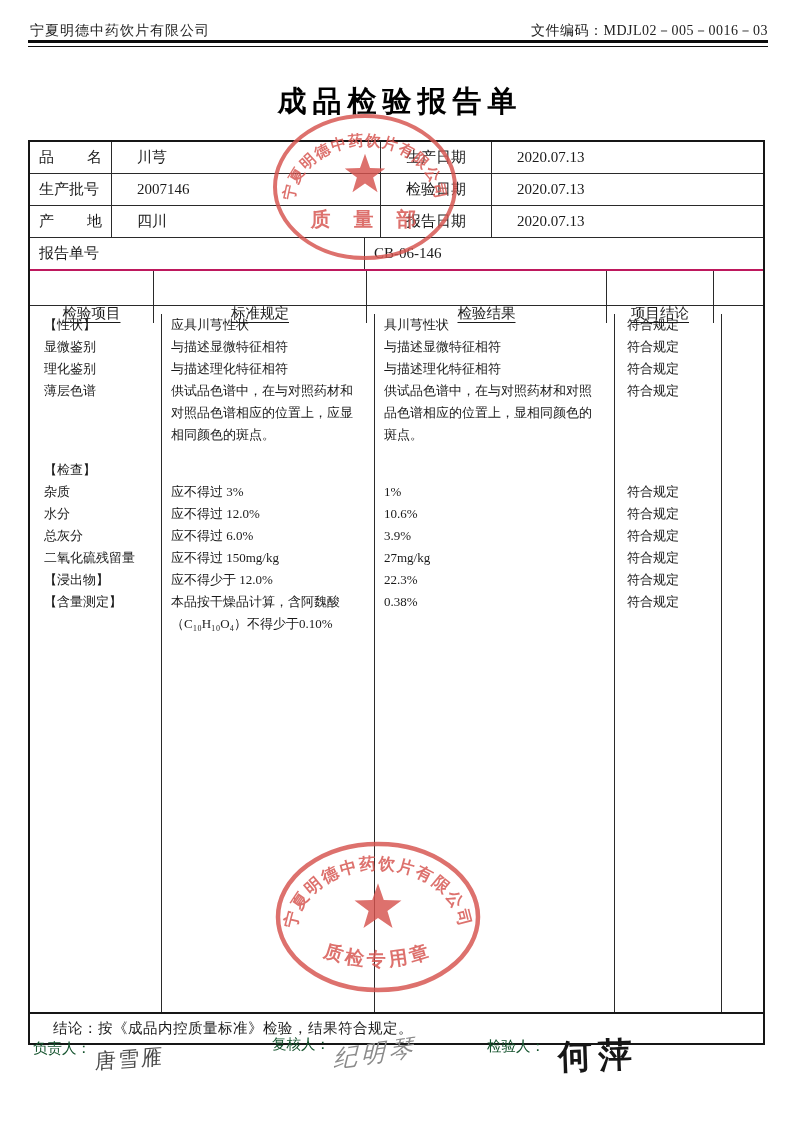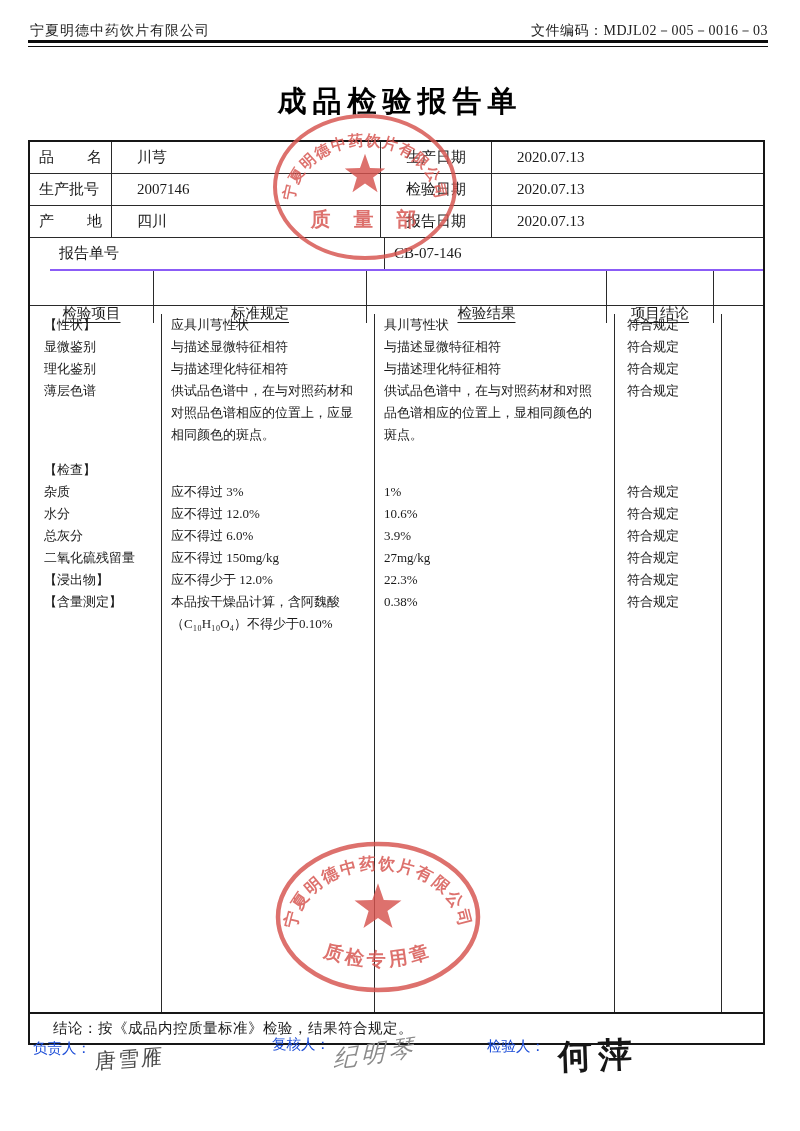--- a/index.html
+++ b/index.html
@@ -18,21 +18,21 @@
   
   .doc-title{left:0;top:82px;width:800px;text-align:center;font-size:29px;font-weight:bold;letter-spacing:6px;color:#000;}
 
   
   .report-table{left:28px;top:140px;width:737px;border:2px solid #161616;box-sizing:border-box;background:transparent;}
   .info-row{display:grid;grid-template-columns:82px 253px 95px 1fr;height:31px;border-bottom:1px solid #2a2a2a;gap:16px;}
   .info-row:last-of-type{border-bottom:none;}
   .info-cell{display:flex;align-items:center;padding:0 9px;font-size:15px;border-right:1px solid #2a2a2a;overflow:hidden;white-space:nowrap;}
   .info-cell:last-child{border-right:none;}
   .lab-justify{display:block;line-height:29px;text-align:justify;text-align-last:justify;}
-  .reportno-row{display:grid;grid-template-columns:335px 1fr;height:31px;border-bottom:2px solid #8b5cf6;margin-left:20px;}
+  .reportno-row{display:grid;grid-template-columns:335px 1fr;height:31px;border-bottom:2px solid #be185d;}
   .reportno-row .info-cell{border-right:1px solid #2a2a2a;}
   .reportno-row .info-cell:last-child{border-right:none;}
 
   .insp-header{display:grid;grid-template-columns:124px 213px 240px 107px 1fr;height:34px;border-bottom:1px solid #2a2a2a;}
   .insp-header .hcell{display:flex;align-items:center;justify-content:center;font-size:14.5px;border-right:1px solid #2a2a2a;}
   .insp-header .hcell span{text-decoration:underline;text-underline-offset:4px;margin-top:33px;}
   .insp-header .hcell:last-child{border-right:none;}
 
   .insp-body{display:flex;flex-direction:column;height:708px;border-bottom:2px solid #161616;padding-top:8px;box-sizing:border-box;}
   .irow{display:grid;grid-template-columns:124px 213px 240px 107px 1fr;flex:0 0 auto;margin-left:8px;}
@@ -41,21 +41,21 @@
   .irow .c{border-right:1px solid #2a2a2a;font-size:13px;line-height:22px;white-space:pre-line;box-sizing:border-box;}
   .irow .c5{border-right:none;}
   .irow .c1{padding-left:6px;}
   .irow .c2{padding-left:9px;}
   .irow .c3{padding-left:9px;}
   .irow .c4{padding-left:12px;}
 
   .concl-row{height:29px;display:flex;align-items:center;font-size:14.5px;padding-left:23px;letter-spacing:.5px;}
 
   
-  .sig-label{font-size:14.5px;color:#1d4ed8;}
+  .sig-label{font-size:14.5px;color:#14532d;}
   .sig-name{color:#2e2e2e;}
   .sig-owner{left:95px;top:1045px;font-size:21px;transform:rotate(-4deg) skewX(-6deg);color:#4a4a4a;letter-spacing:2px;}
   .sig-reviewer{left:335px;top:1037px;font-size:24px;transform:rotate(-8deg) skewX(-22deg);color:#8a8a8a;letter-spacing:4px;}
   .sig-inspector{left:558px;top:1033px;font-size:34px;font-weight:bold;transform:rotate(-2deg);color:#161616;letter-spacing:6px;}
   .l-owner{left:33px;top:1039px;}
   .l-reviewer{left:272px;top:1035px;}
   .l-inspector{left:487px;top:1037px;}
 
   
   .stamp{pointer-events:none;opacity:.82;}
@@ -93,21 +93,21 @@
     <div class="info-cell">
         <span class="lab-justify" style="width:100%">产地</span>
       </div>
     <div class="info-cell">四川</div>
     <div class="info-cell">报告日期</div>
     <div class="info-cell">2020.07.13</div>
   </div>
 
   <div class="reportno-row">
     <div class="info-cell">报告单号</div>
-    <div class="info-cell">CB-07-146</div>
+    <div class="info-cell">CB-06-146</div>
   </div>
 
   <div class="insp-header">
     <div class="hcell">
         <span>检验项目</span>
       </div>
     <div class="hcell">
         <span>标准规定</span>
       </div>
     <div class="hcell">

